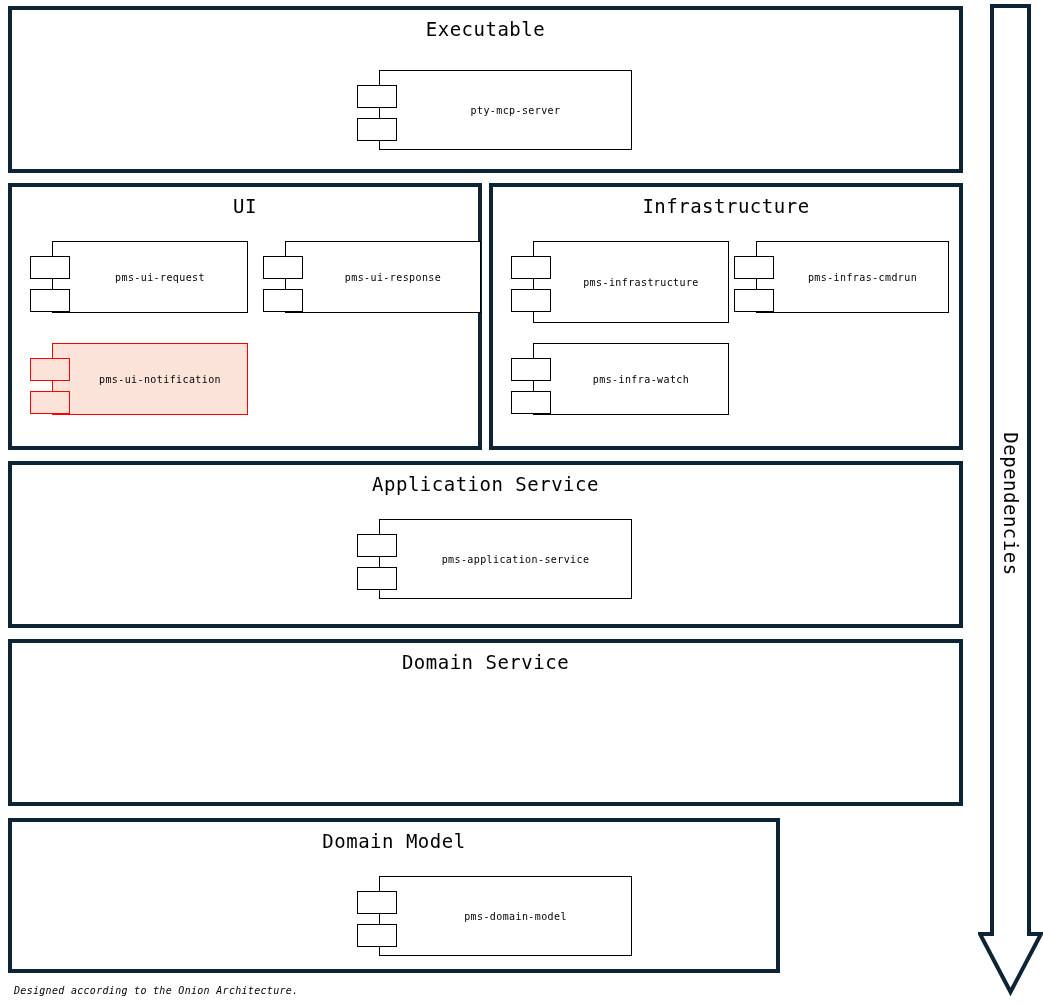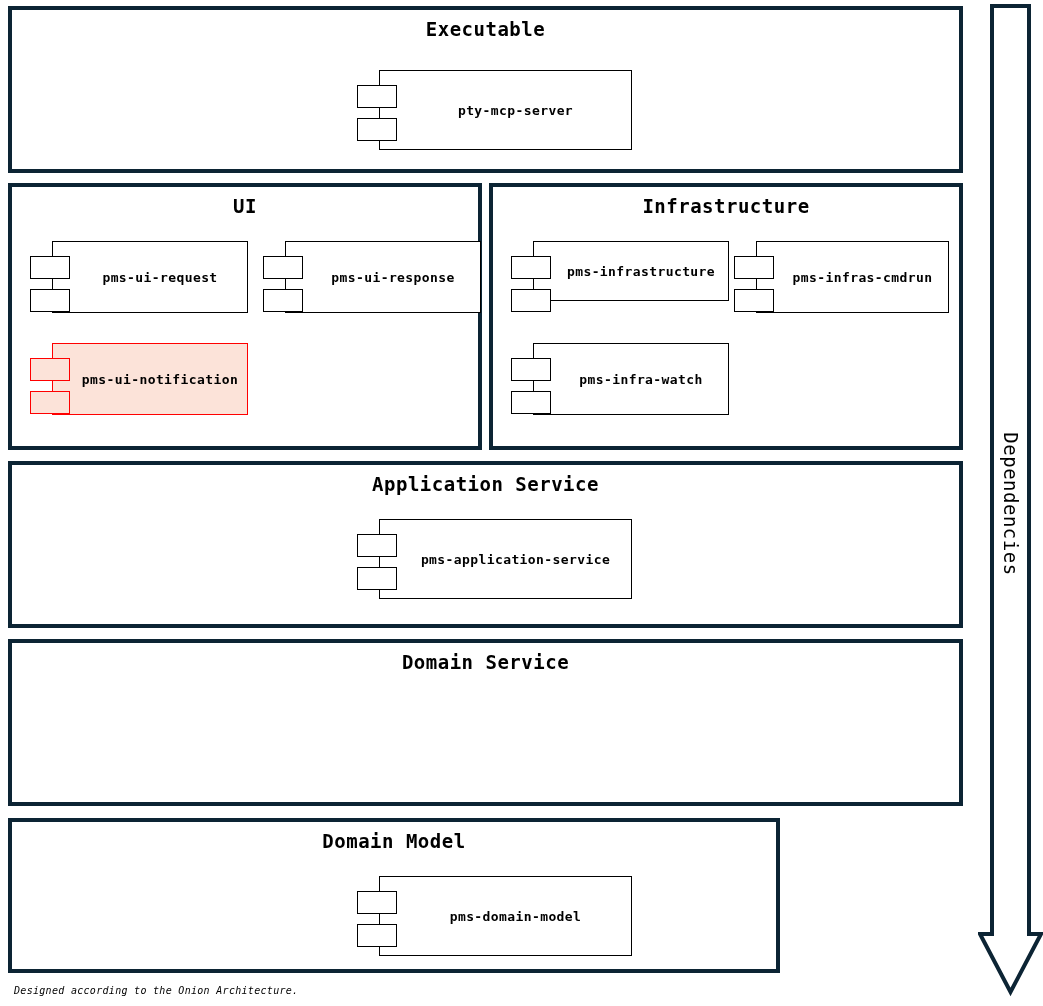--- a/index.html
+++ b/index.html
@@ -22,21 +22,20 @@
     width: 1043px;
     height: 1006px;
   }
 
   
   .layer {
     position: absolute;
     box-sizing: border-box;
     border: 4px solid #0c2434;
     background: #ffffff;
-    font-weight: bold;
   }
   .layer-title {
     position: absolute;
     top: 6px;
     left: 0;
     right: 0;
     text-align: center;
     font-size: 19px;
     line-height: 26px;
     color: #000000;
@@ -56,21 +55,21 @@
     right: 0;
     bottom: 0;
     box-sizing: border-box;
     border: 1.5px solid #000000;
     background: #ffffff;
     display: flex;
     align-items: center;
     justify-content: center;
   }
   .comp-label {
-    font-size: 13px;
+    font-size: 10px;
     color: #000000;
     letter-spacing: 0.4px;
     white-space: nowrap;
     transform: translateX(10px);
   }
   .comp-tab {
     position: absolute;
     left: 0;
     width: 40px;
     height: 23px;
@@ -170,21 +169,21 @@
         <span class="comp-label">pms-ui-notification</span>
       </div>
       <div class="comp-tab top"></div>
       <div class="comp-tab bottom"></div>
     </div>
   </div>
 
   <div class="layer" style="left:489px; top:183px; width:474px; height:267px;">
     <div class="layer-title">Infrastructure</div>
 
-    <div class="component" style="left:18px; top:54px; width:218px; height:60px;">
+    <div class="component" style="left:18px; top:54px; width:218px; height:82px;">
       <div class="comp-body">
         <span class="comp-label">pms-infrastructure</span>
       </div>
       <div class="comp-tab top"></div>
       <div class="comp-tab bottom"></div>
     </div>
 
     <div class="component" style="left:241px; top:54px; width:215px; height:72px;">
       <div class="comp-body">
         <span class="comp-label">pms-infras-cmdrun</span>

